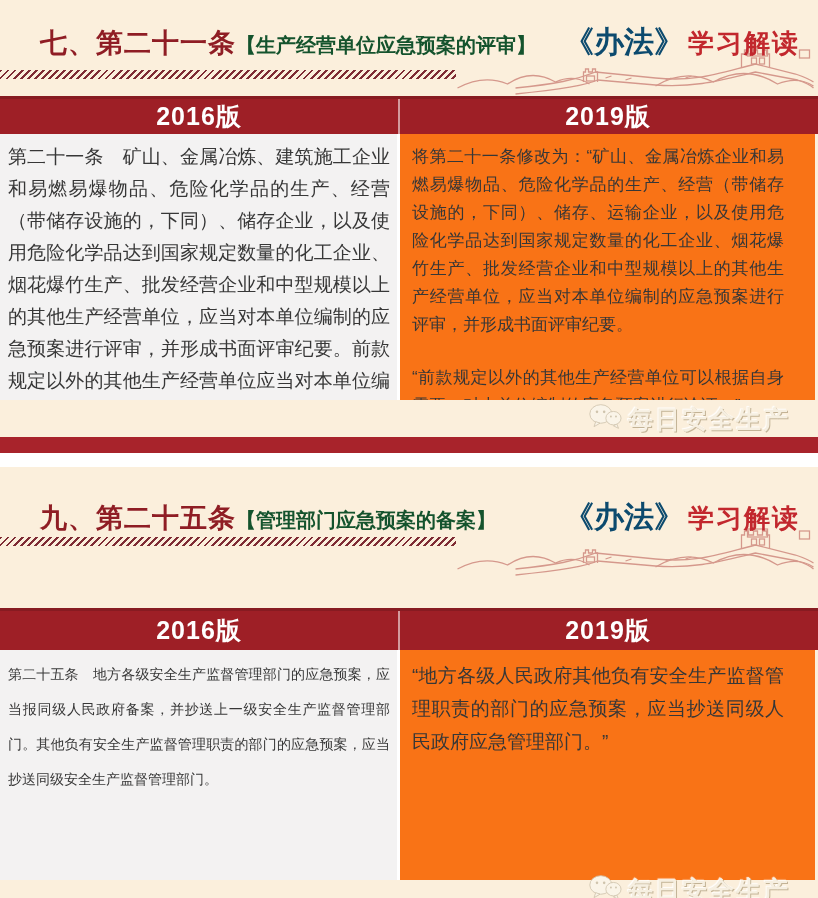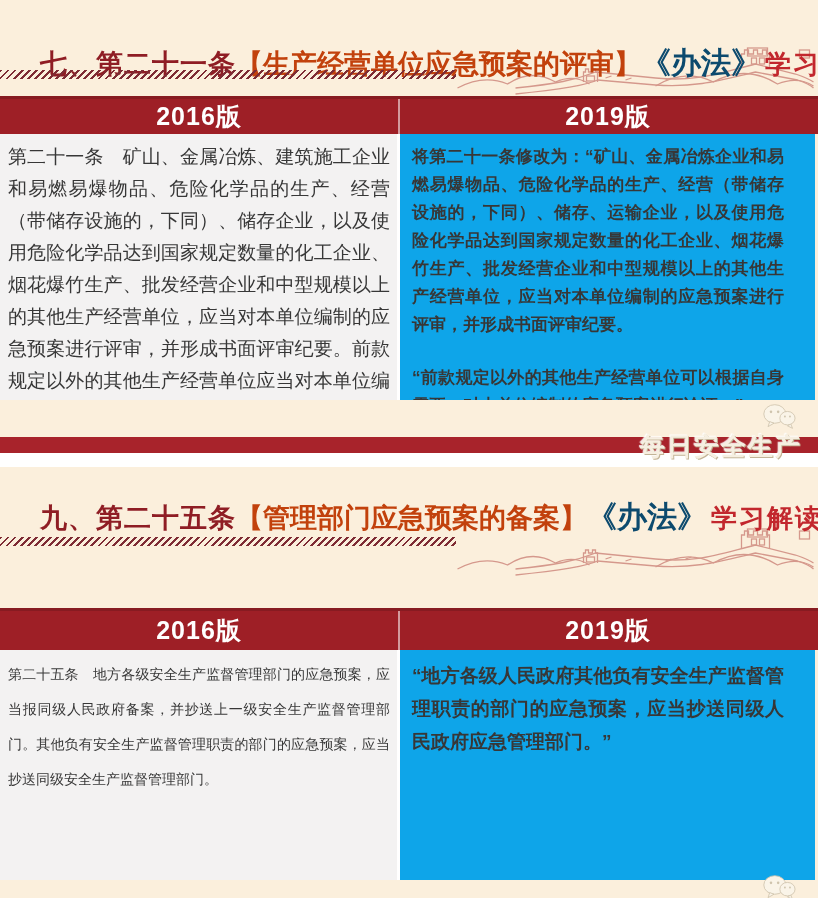--- a/index.html
+++ b/index.html
@@ -13,24 +13,24 @@
   
   .sec-head{position:relative;width:818px;}
   .sec-head.h1{height:96px;}
   .sec-head.h2{height:141px;text-align:right;}
   .title-row{
     position:absolute;left:0;width:818px;
     display:flex;align-items:baseline;
     padding:0 18px 0 40px;box-sizing:border-box;
     white-space:nowrap;
   }
-  .sec-head.h1 .title-row{top:22px;margin-top:21px;}
+  .sec-head.h1 .title-row{top:22px;}
   .sec-head.h2 .title-row{top:30px;}
   .t-num{color:#8f1d24;font-weight:bold;font-size:27px;letter-spacing:1px;}
-  .t-bracket{color:#c2410c;font-weight:bold;font-size:27px;}
+  .t-bracket{color:#14532d;font-weight:bold;font-size:20px;}
   .badge{margin-left:auto;display:flex;align-items:baseline;}
   .badge-book{color:#0c4a6e;font-weight:bold;font-size:30px;}
   .badge-text{color:#c2272d;font-weight:bold;font-size:26px;letter-spacing:2px;margin-left:4px;}
   .hatch{
     position:absolute;left:0;top:70px;width:456px;height:9px;
     background:repeating-linear-gradient(135deg,#7e2b34 0 2px,rgba(0,0,0,0) 2px 5px);
   }
   .wall-svg{position:absolute;right:0;width:365px;height:58px;opacity:.85;}
   .sec-head.h1 .wall-svg{top:38px;}
   .sec-head.h2 .wall-svg{top:52px;}
@@ -42,36 +42,36 @@
     display:flex;align-items:center;justify-content:center;
     color:#ffffff;font-weight:bold;font-size:25px;letter-spacing:1px;
   }
   .vs-hcell.lft{width:400px;border-right:2px solid rgba(255,255,255,.55);box-sizing:border-box;}
   .vs-hcell.rgt{width:416px;}
   .vs-body{display:flex;width:818px;overflow:hidden;}
   .vs-body.t1{height:266px;}
   .vs-body.t2{height:230px;}
   .vs-col{box-sizing:border-box;color:#373737;text-align:justify;}
   .vs-col.lft{width:400px;background:#f3f2f2;border-right:3px solid #ffffff;padding:7px 7px 0 8px;}
-  .vs-col.rgt{width:415px;background:#0ea5e9;padding:9px 31px 0 12px;font-weight:bold;}
+  .vs-col.rgt{width:415px;background:#f97316;padding:9px 31px 0 12px;}
   .t1 .vs-col.lft p{font-size:19px;line-height:32px;margin:0;}
   .t1 .vs-col.rgt p{font-size:17px;line-height:28px;margin:0;}
   .t1 .vs-col.rgt p.p2{margin-top:25px;}
   .t2 .vs-col.lft p{font-size:14px;line-height:35px;margin:0;}
   .t2 .vs-col.rgt p{font-size:19px;line-height:33px;margin:0;}
   .t2 .vs-col.rgt p.p2{margin-top:0;}
   
   .wm-strip{position:relative;width:818px;background:#fbefdc;}
   .wm-strip.s1{height:37px;}
   .wm-strip.s2{height:18px;}
   .red-bar{width:818px;height:16px;background:#a8232b;}
   .white-gap{width:818px;height:14px;background:#ffffff;}
   
   .watermark{
-    position:absolute;right:16px;display:flex;align-items:flex-end;flex-direction:column;
+    position:absolute;right:28px;display:flex;align-items:flex-start;
   }
   .wm-strip.s1 .watermark{top:3px;}
   .wm-strip.s2 .watermark{top:-6px;}
   .wm-text{
     font-size:25px;font-weight:bold;letter-spacing:2px;
     color:#f6efe1;
     text-shadow:1px 1px 0 #c3b396,-1px -1px 1px rgba(255,255,255,.9);
   }
   .wm-icon{margin-right:6px;}
 </style>

